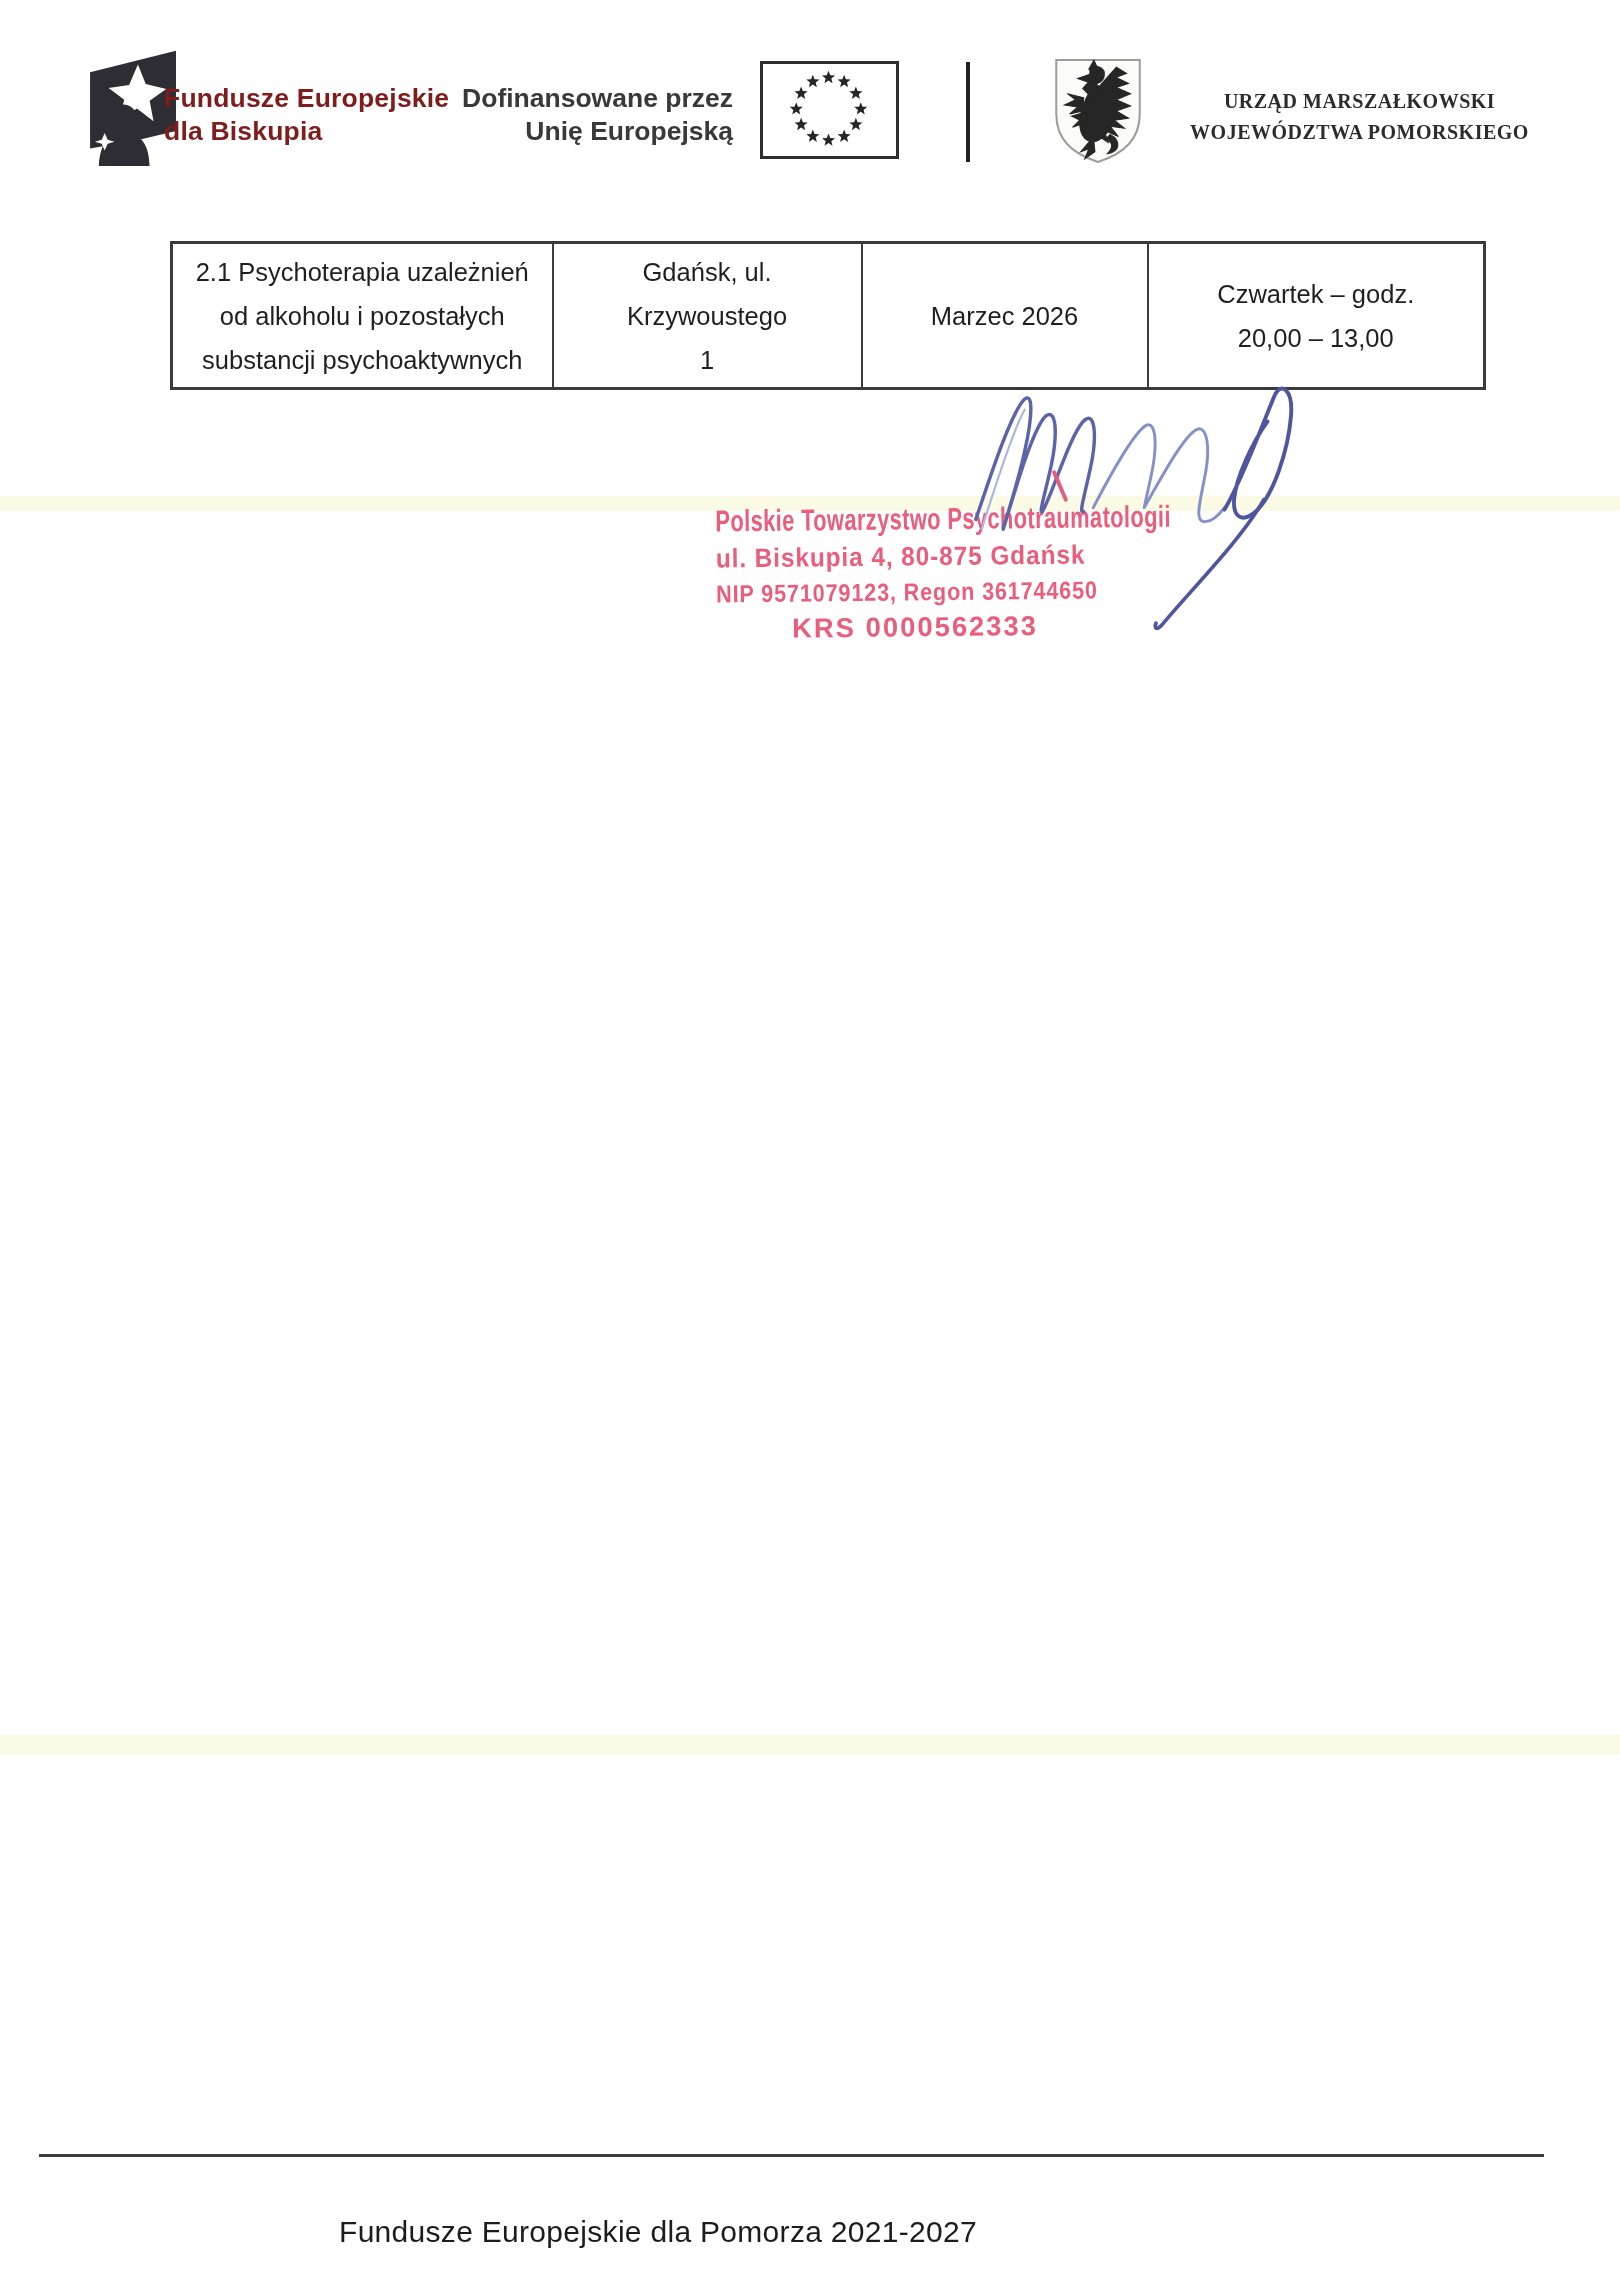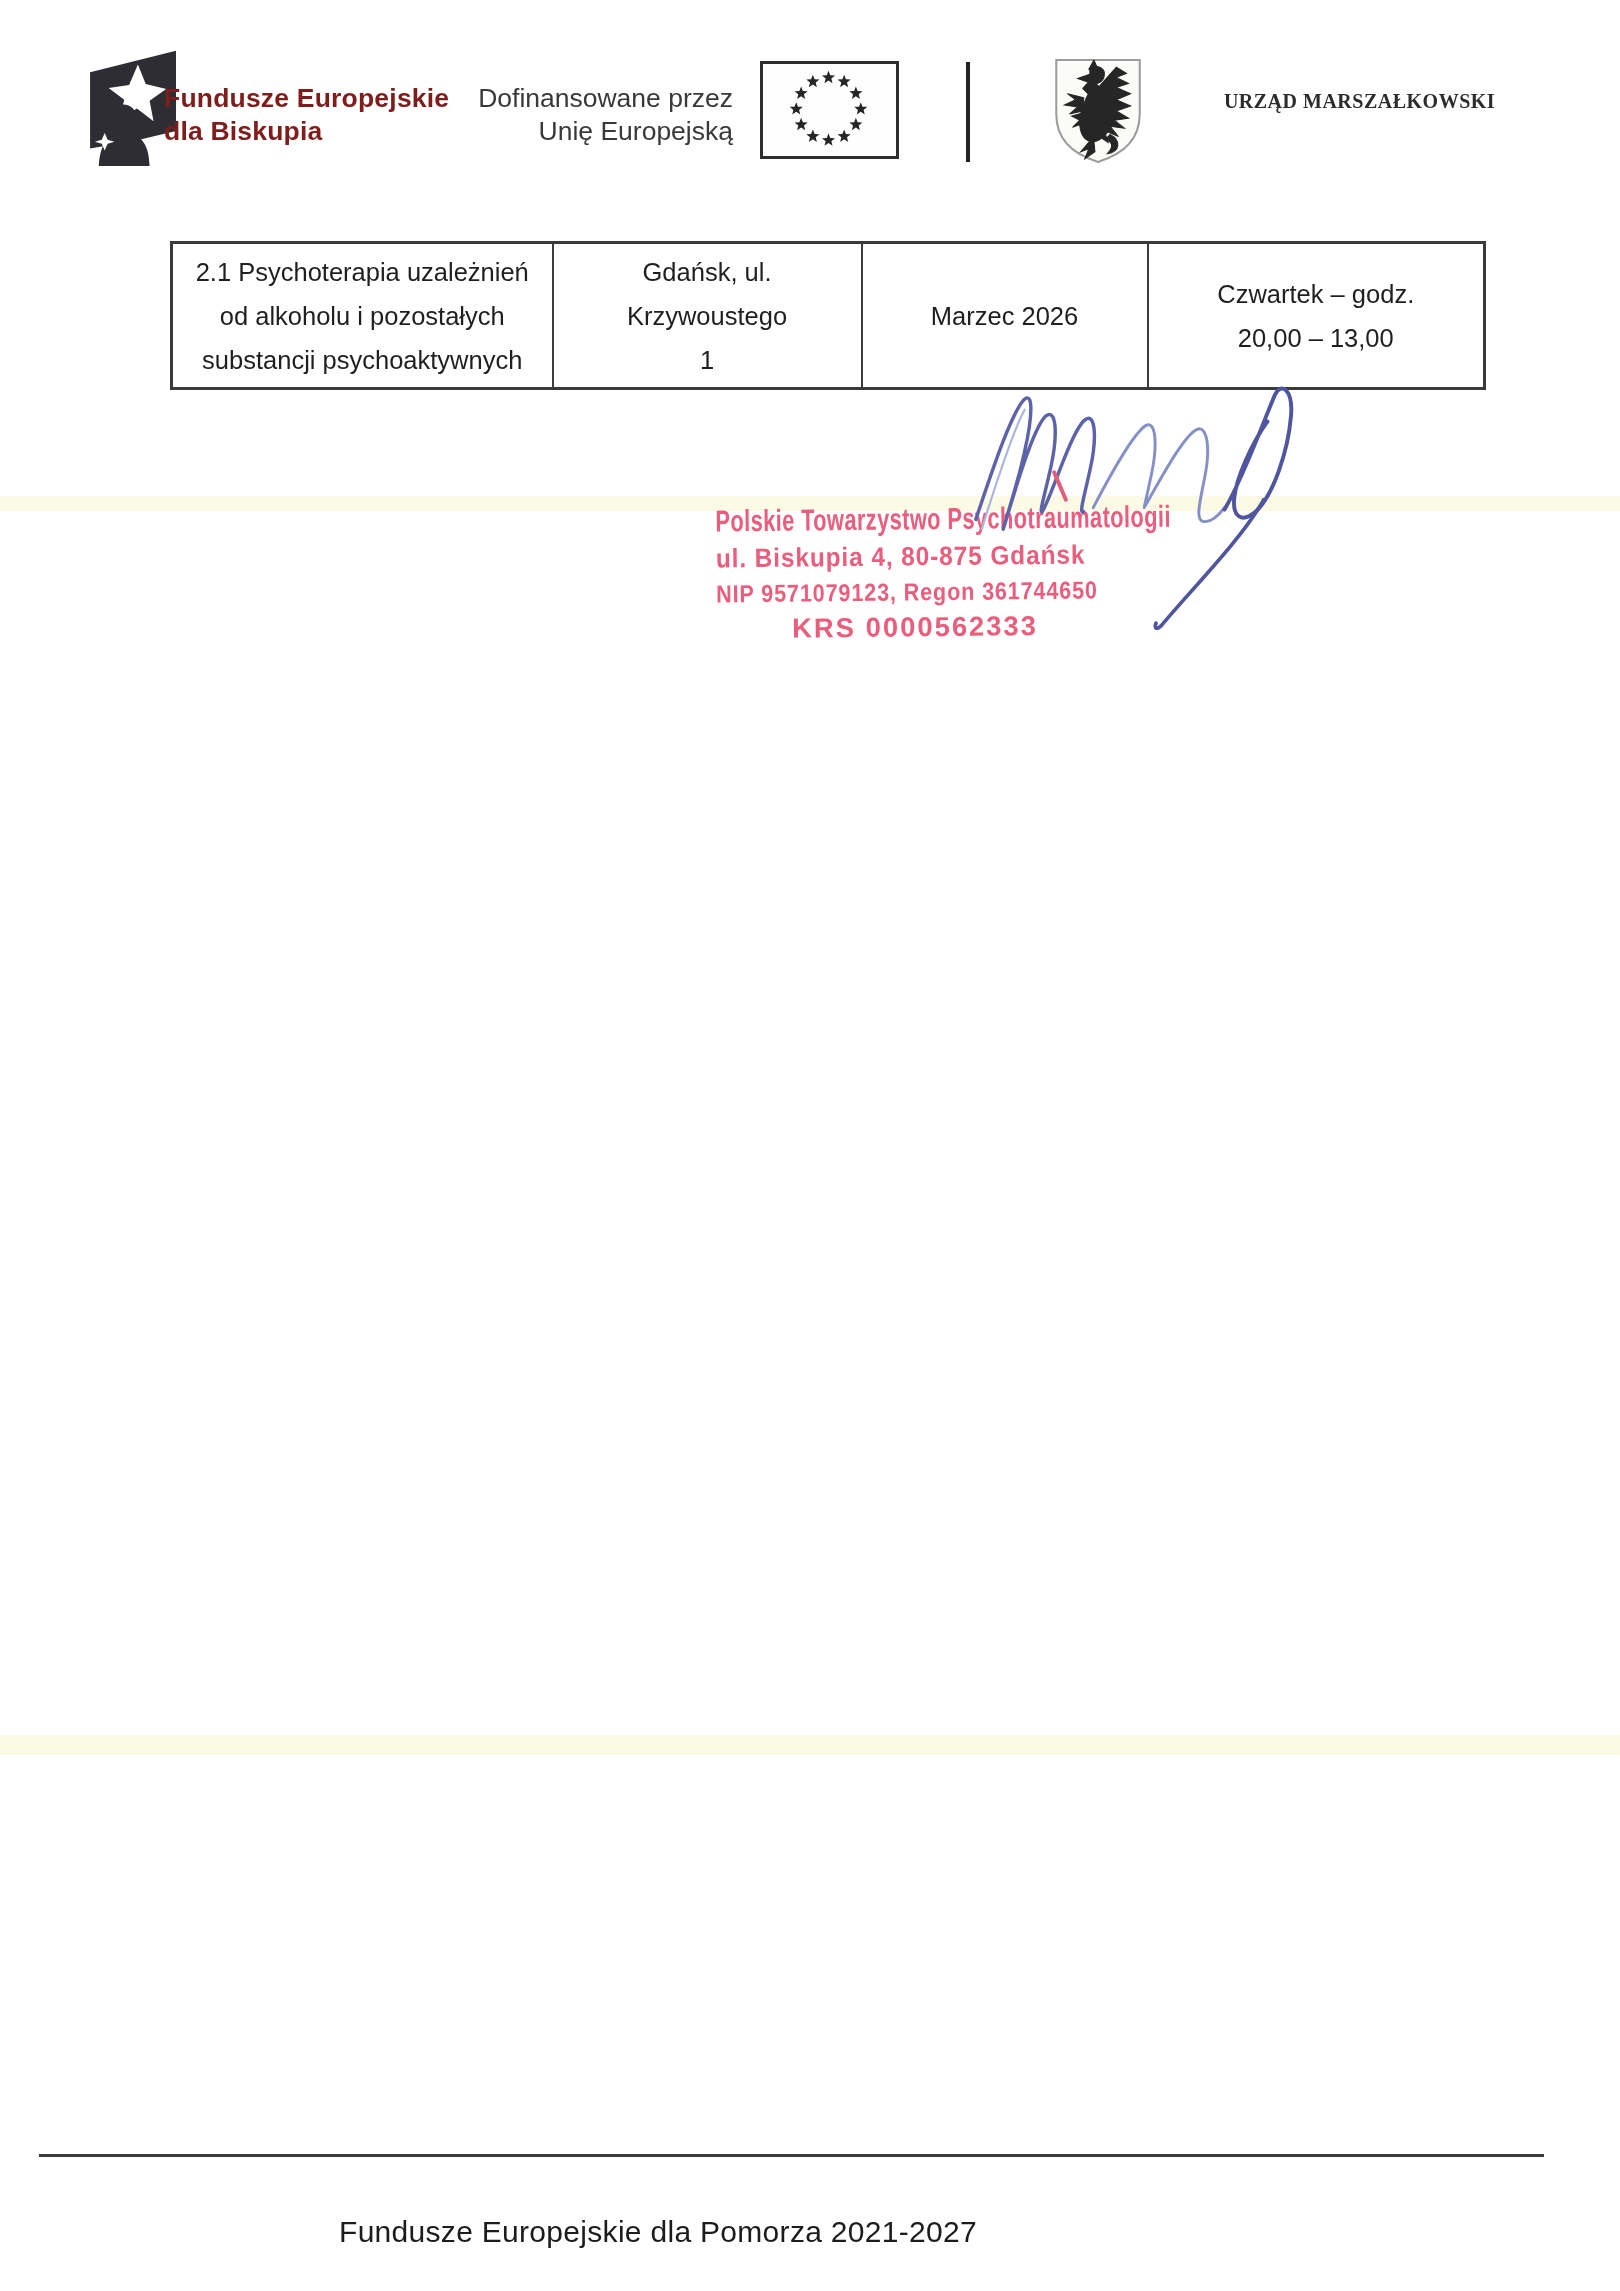--- a/index.html
+++ b/index.html
@@ -9,21 +9,21 @@
     background: #ffffff;
     font-family: "Liberation Sans", sans-serif;
     color: #2f2f2f;
     overflow: hidden;
   }
   .abs { position: absolute; }
 
   
   .fe-logo { left: 74px; top: 45px; width: 120px; height: 125px; }
   .fe-text { left: 164px; top: 82px; font-weight: bold; font-size: 26.5px; line-height: 33px; color: #7f1d1d; letter-spacing: 0.2px; }
-  .funding-text { left: 412px; top: 82px; width: 321px; text-align: right; font-weight: normal; font-size: 26.5px; line-height: 33px; color: #39393c; }
+  .funding-text { left: 412px; top: 82px; width: 321px; text-align: right; font-weight: bold; font-size: 26.5px; line-height: 33px; color: #39393c; }
   .eu-flag { left: 760px; top: 61px; width: 139px; height: 98px; border: 3.9px solid #2e2e2e; background: #fefefe; }
   .header-divider { left: 966px; top: 62px; width: 3.9px; height: 100px; background: #242424; }
   .crest { left: 1049px; top: 55px; width: 98px; height: 112px; }
   .office-text { left: 1161px; top: 86px; width: 397px; text-align: center;
     font-family: "Liberation Serif", serif; font-weight: bold; font-size: 20px; line-height: 31px;
     color: #2c2c2e; letter-spacing: 0.5px; }
 
   
   .band { left: 0; width: 1620px; background: rgba(248,245,205,.55); }
   .band-1 { top: 496px; height: 14.7px; }
@@ -105,20 +105,21 @@
     <path d="M40 25 L53 33 L45 45 L33 33 Z"></path>
     <path d="M34 42 L18 38 L26 44 L15 49 L28 51 L20 58 L33 55 Z"></path>
     <path d="M36 56 L22 60 L30 64 L23 71 L37 66 Z"></path>
     <path d="M42 82 L31 95 L39 92 L35 102 L45 95 L44 85 Z"></path>
     <path d="M60 78 C71 84 70 95 57 97 C64 90 62 85 55 83 Z"></path>
   </g>
 </svg>
 
 <div class="abs office-text">
   <div>URZĄD MARSZAŁKOWSKI</div>
+  <div>WOJEWÓDZTWA POMORSKIEGO</div>
 </div>
 
 <div class="abs band band-1"></div>
 <div class="abs band band-2"></div>
 
 <table class="abs schedule">
   <colgroup>
       <col style="width:381px">
       <col style="width:309px">
       <col style="width:286px">

